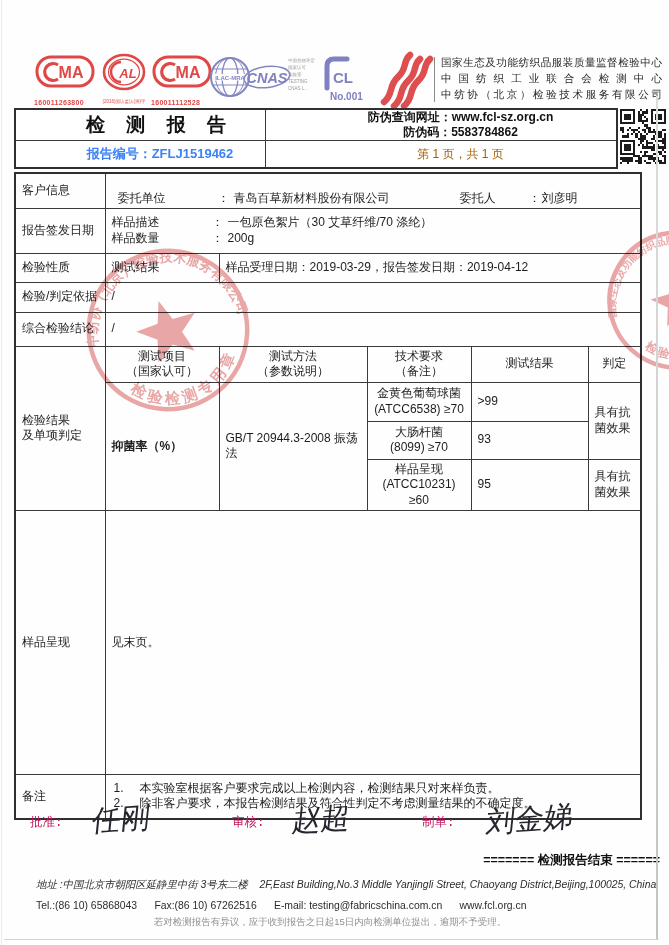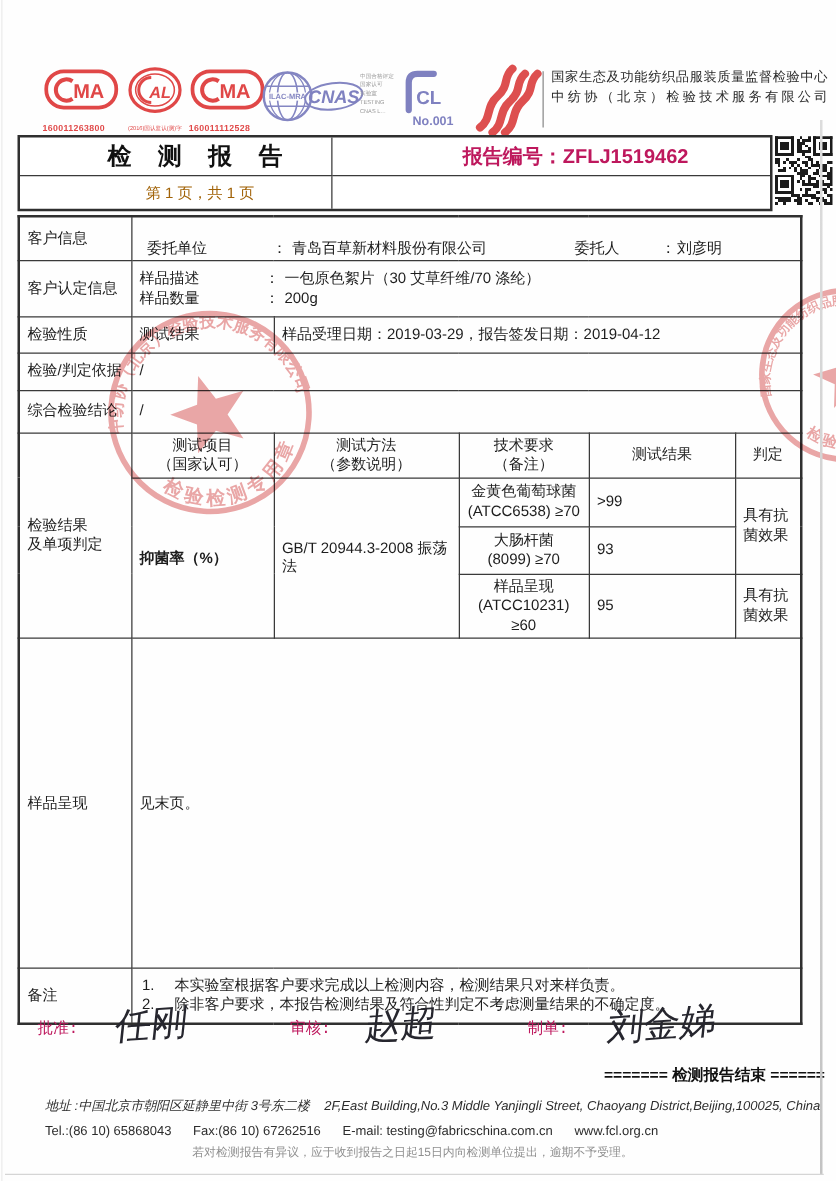--- a/index.html
+++ b/index.html
@@ -21,21 +21,21 @@
   .org div{text-align:justify;text-align-last:justify;}
   
   .tt{left:14px;top:108px;width:604px;height:61px;border:2px solid #2f2f2f;box-sizing:border-box;
       display:grid;grid-template-columns:250px 1fr;grid-template-rows:31px 1fr;background:#fff;}
   .tt>div{border-right:1px solid #3a3a3a;border-bottom:1px solid #3a3a3a;display:flex;
       flex-direction:column;align-items:center;justify-content:center;box-sizing:border-box;padding-left:39px;}
   .tt>div:nth-child(2n){border-right:none;}
   .tt>div:nth-child(n+3){border-bottom:none;}
   .tt-title{font-size:19px;font-weight:bold;letter-spacing:8px;color:#111;}
   .tt-af{font-size:12px;font-weight:bold;line-height:15px;color:#111;}
-  .tt-rn{font-size:16px;font-weight:bold;color:#be185d;}
+  .tt-rn{font-size:13px;font-weight:bold;color:#3b82f6;}
   .tt-pg{font-size:12px;color:#a16207;}
   #qr{left:620px;top:109px;width:46px;height:55px;}
   
   table.main{position:absolute;left:14px;top:172px;width:626px;border-collapse:collapse;
       table-layout:fixed;border:2px solid #2f2f2f;background:transparent;}
   table.main td{border:1px solid #3a3a3a;font-size:12px;color:#1d1d1d;padding:2px 6px;
       vertical-align:middle;line-height:15.5px;overflow:hidden;}
   td.top{vertical-align:top;padding-top:5px;}
   td.ctr{text-align:center;}
   .lab2{display:inline-block;width:100px;}
@@ -132,26 +132,31 @@
       <path d="M14,60 C 24,52 18,44 28,35 C 38,26 32,20 40,13"></path>
       <path d="M24,64 C 34,56 28,48 38,39 C 48,30 42,24 50,17" transform="translate(0,-4)"></path>
     </g>
   </svg>
 </div>
 
 <div class="abs divider"></div>
 
 <div class="abs org">
   <div>国家生态及功能纺织品服装质量监督检验中心</div>
+  <div>中国纺织工业联合会检测中心</div>
   <div>中纺协（北京）检验技术服务有限公司</div>
 </div>
 
 <div class="abs tt">
   <div>
     <span class="tt-title">检 测 报 告</span>
+  </div>
+  <div class="tt-af">
+    <span>防伪查询网址：www.fcl-sz.org.cn</span>
+    <span>防伪码：5583784862</span>
   </div>
   <div class="tt-rn">
     <span><span>报告编号：</span><span>ZFLJ1519462</span></span>
   </div>
   <div class="tt-pg">
     <span>第 1 页，共 1 页</span>
   </div>
 </div>
 
 <div class="abs" id="qr"><svg width="46" height="55" viewBox="0 0 21 25" shape-rendering="crispEdges">
@@ -358,21 +363,21 @@
         <span style="left:6px">委托单位</span>
         <span style="left:106px">：</span>
         <span style="left:122px">青岛百草新材料股份有限公司</span>
         <span style="left:348px">委托人</span>
         <span style="left:417px">：</span>
         <span style="left:430px">刘彦明</span>
       </div>
     </td>
   </tr>
   <tr style="height:45px">
-    <td>客户认定信息</td>
+    <td>报告签发日期</td>
     <td colspan="5">
       <div><span class="lab2">样品描述</span><span class="colon">：</span><span>一包原色絮片（30 艾草纤维/70 涤纶）</span></div>
       <div><span class="lab2">样品数量</span><span class="colon">：</span><span>200g</span></div>
     </td>
   </tr>
   <tr style="height:29px">
     <td>检验性质</td>
     <td>测试结果</td>
     <td colspan="4">样品受理日期：2019-03-29，报告签发日期：2019-04-12</td>
   </tr>

